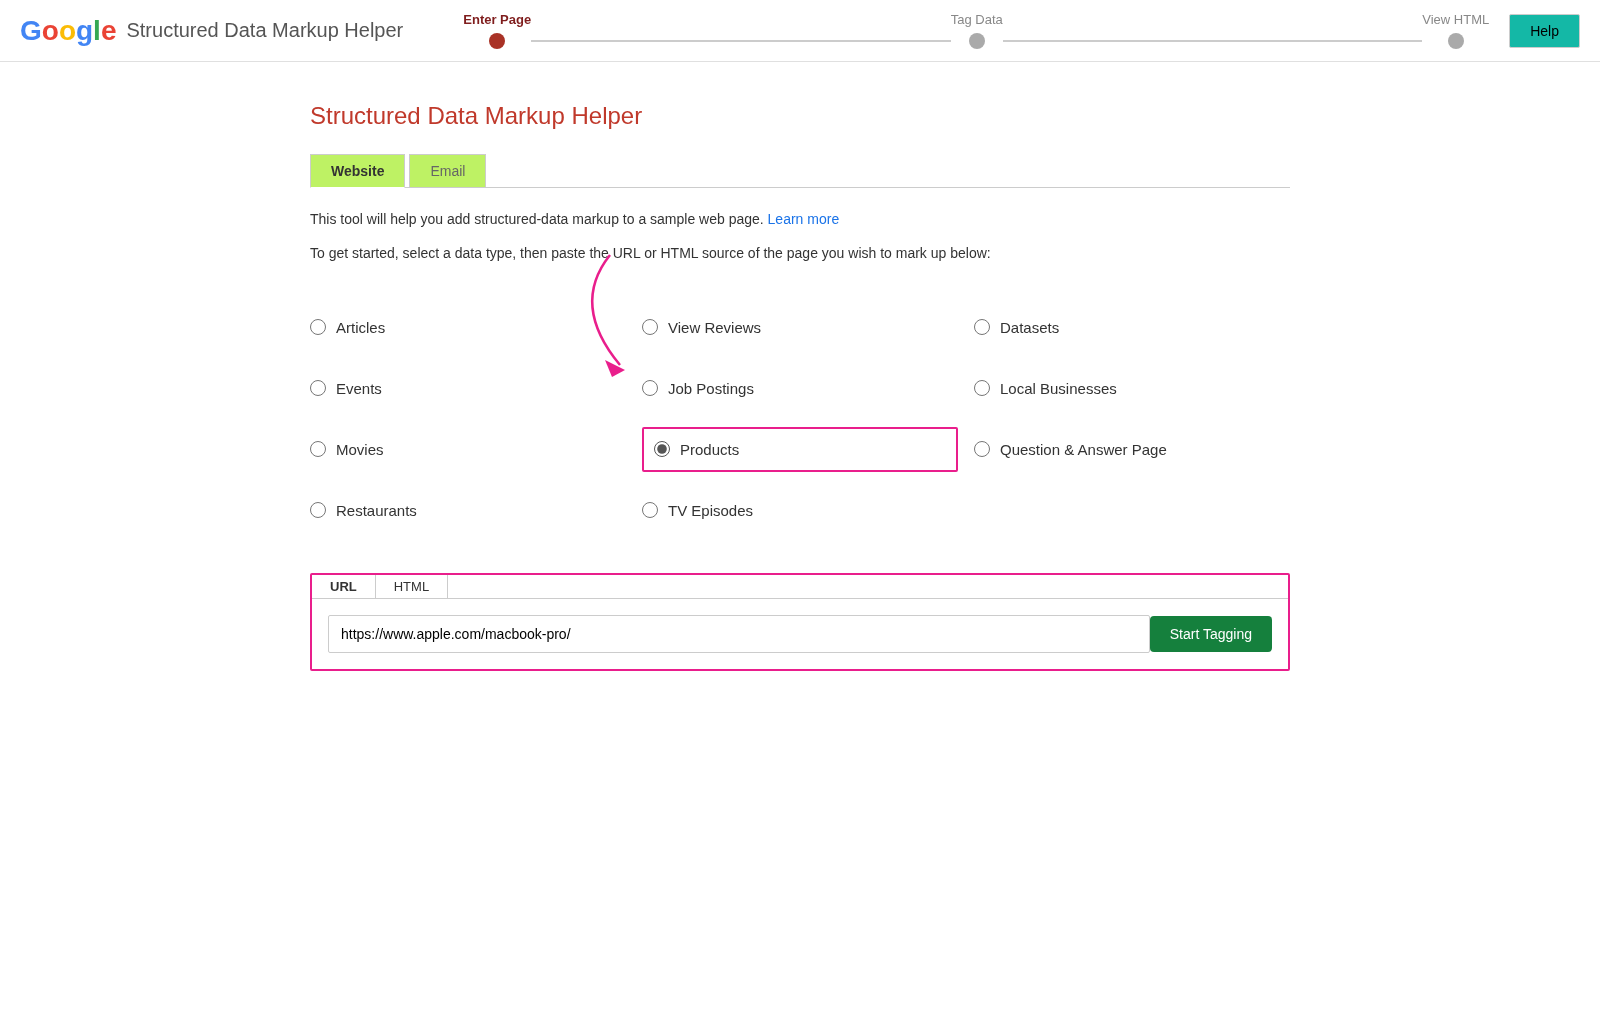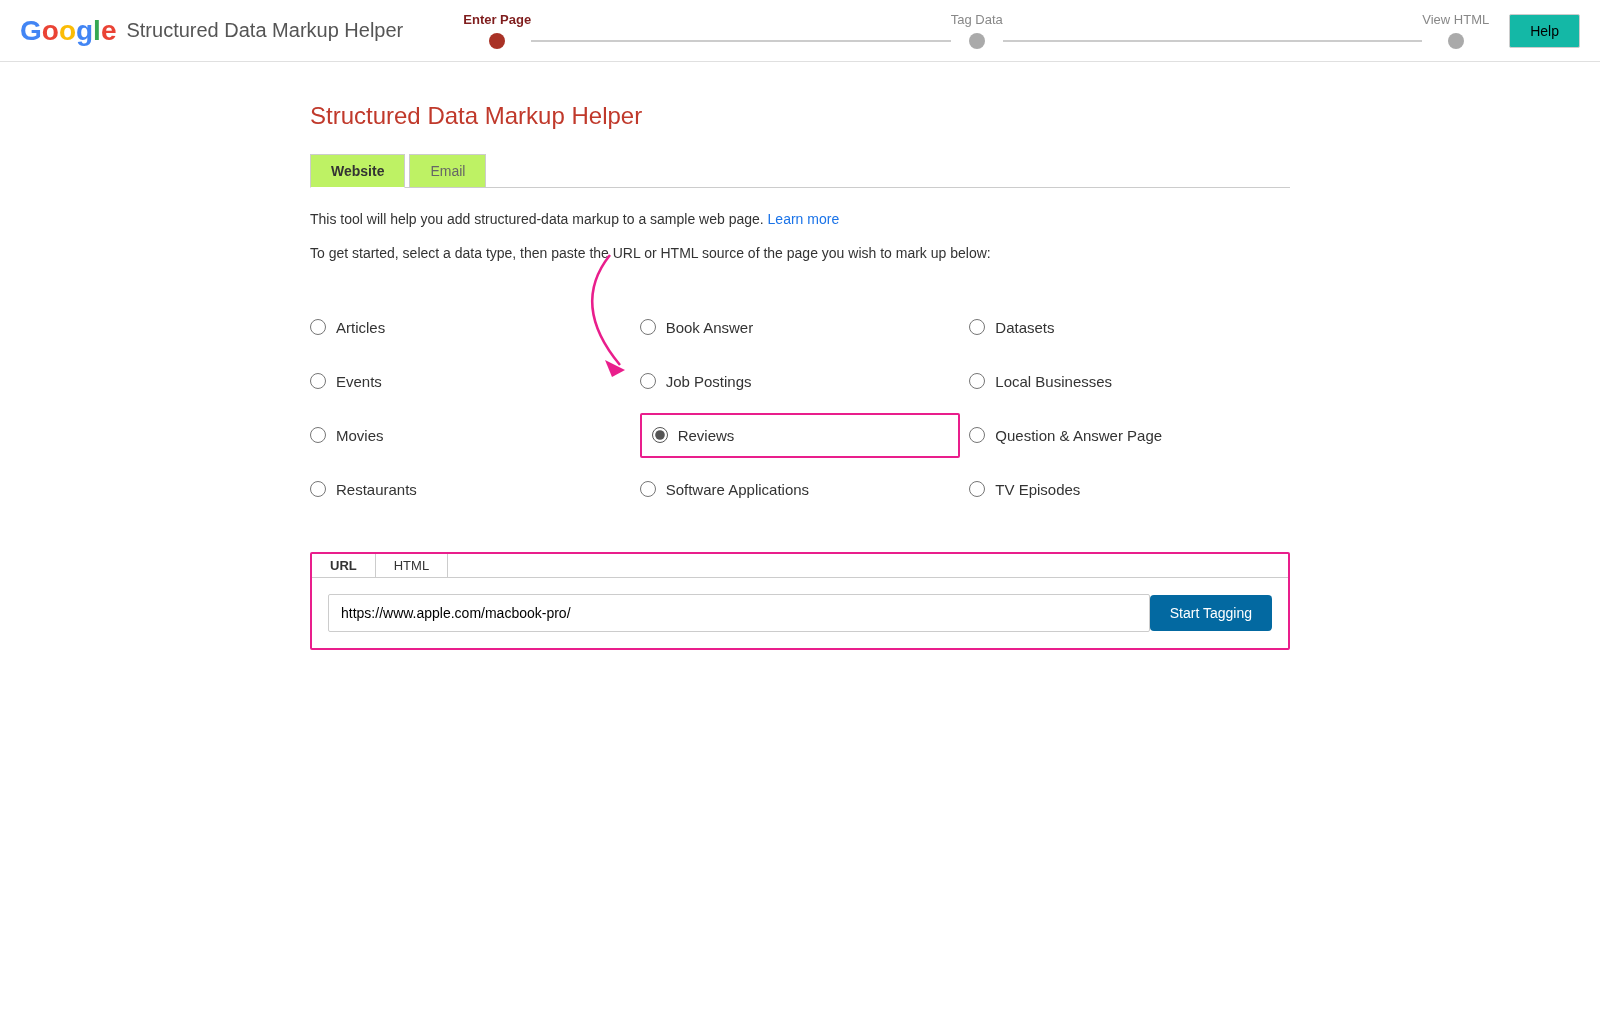--- a/index.html
+++ b/index.html
@@ -112,21 +112,21 @@
 
     
     #desc1 { margin-bottom: 12px; font-size: 14px; line-height: 1.6; }
     #desc2 { margin-bottom: 40px; font-size: 14px; line-height: 1.6; }
     .learn-more { color: #1a73e8; text-decoration: none; }
 
     
     #radio-grid {
       display: grid;
       grid-template-columns: repeat(3, 1fr);
-      gap: 9px;
+      gap: 16px;
       margin-bottom: 40px;
       position: relative;
     }
     .radio-option {
       display: flex;
       align-items: center;
       padding: 14px 0;
       font-size: 15px;
       cursor: pointer;
     }
@@ -169,21 +169,21 @@
     }
     #url-input {
       flex: 1;
       padding: 10px 12px;
       font-size: 14px;
       border: 1px solid #ccc;
       border-radius: 2px;
       outline: none;
     }
     #start-tagging-btn {
-      background: #0369a1;
+      background: #15803d;
       color: #fff;
       border: none;
       padding: 10px 20px;
       font-size: 14px;
       border-radius: 4px;
       cursor: pointer;
       white-space: nowrap;
     }
 
     
@@ -244,21 +244,21 @@
 
   <div style="position: relative;">
     <div id="radio-grid">
 
       <label class="radio-option">
         <input type="radio" name="data-type" style="">
         <span>Articles</span>
       </label>
       <label class="radio-option">
         <input type="radio" name="data-type" style="">
-        <span>Book Answer</span>
+        <span>View Reviews</span>
       </label>
       <label class="radio-option">
         <input type="radio" name="data-type" style="">
         <span>Datasets</span>
       </label>
 
       <label class="radio-option">
         <input type="radio" name="data-type" style="">
         <span>Events</span>
       </label>
@@ -270,34 +270,30 @@
         <input type="radio" name="data-type" style="">
         <span>Local Businesses</span>
       </label>
 
       <label class="radio-option">
         <input type="radio" name="data-type" style="">
         <span>Movies</span>
       </label>
       <label class="radio-option highlighted">
         <input type="radio" name="data-type" checked="" style="">
-        <span>Reviews</span>
+        <span>Products</span>
       </label>
       <label class="radio-option">
         <input type="radio" name="data-type" style="">
         <span>Question &amp; Answer Page</span>
       </label>
 
       <label class="radio-option">
         <input type="radio" name="data-type" style="">
         <span>Restaurants</span>
-      </label>
-      <label class="radio-option">
-        <input type="radio" name="data-type" style="">
-        <span>Software Applications</span>
       </label>
       <label class="radio-option">
         <input type="radio" name="data-type" style="">
         <span>TV Episodes</span>
       </label>
     </div>
 
     <svg id="curved-arrow" width="180" height="160" viewBox="0 0 180 160" style="position:absolute; left:240px; top:-60px; pointer-events:none;">
 
       <path d="M 60 10 Q 20 60 70 120" stroke="#E91E8C" stroke-width="2.5" fill="none"></path>

